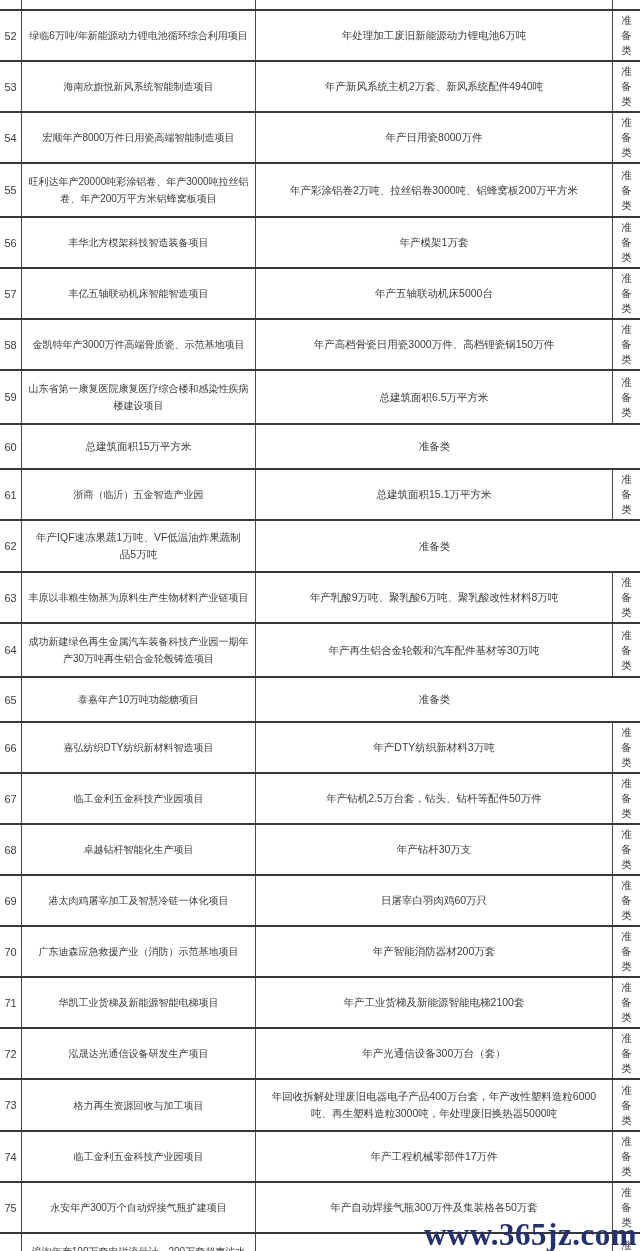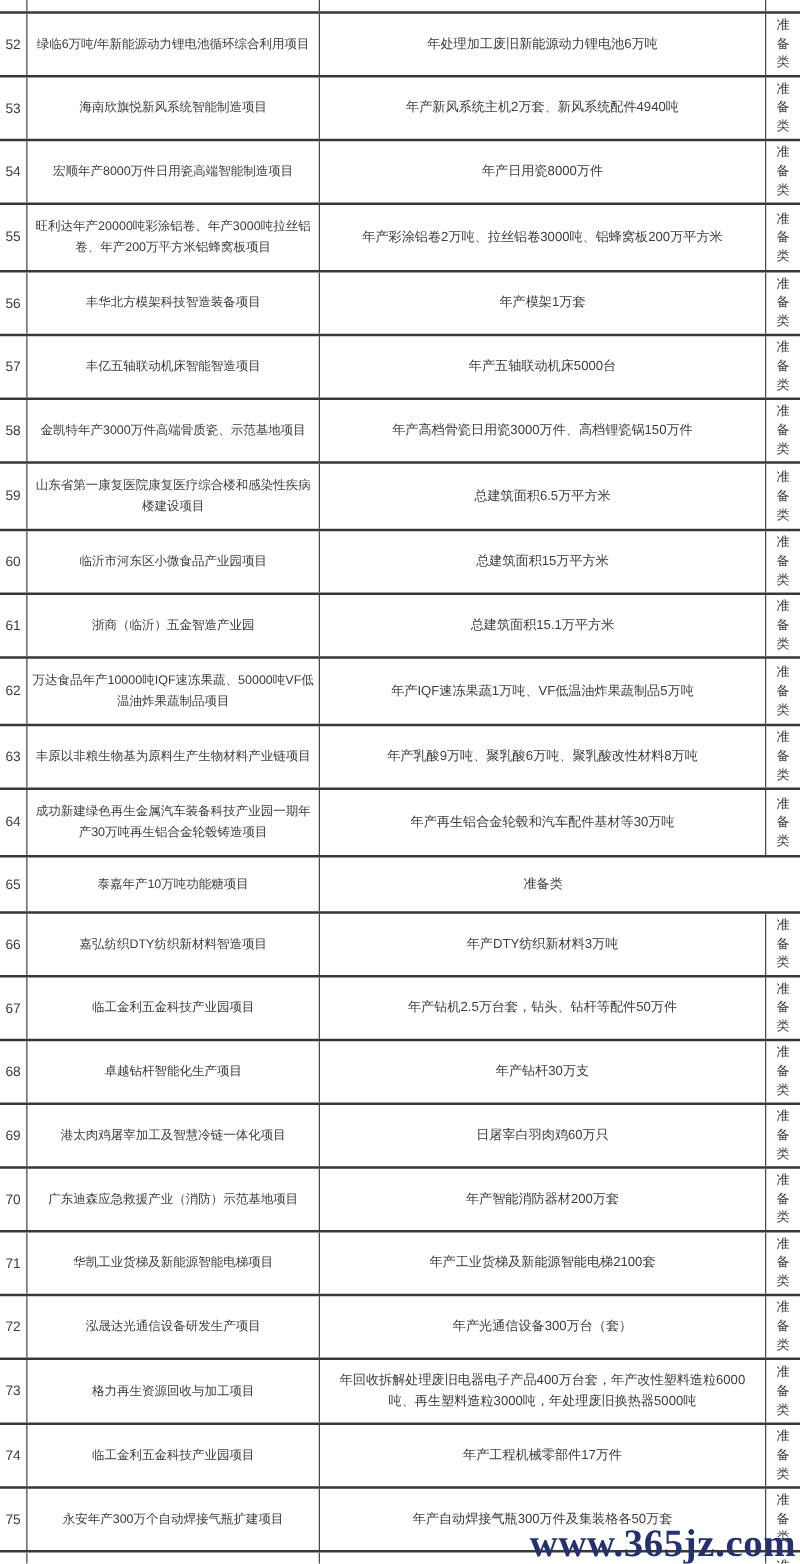--- a/index.html
+++ b/index.html
@@ -131,35 +131,33 @@
 
   <div class="grid-row">
     <div class="cell num vline">59</div>
     <div class="cell project vline">山东省第一康复医院康复医疗综合楼和感染性疾病楼建设项目</div>
     <div class="cell capacity vline">总建筑面积6.5万平方米</div>
     <div class="cell category">准备类</div>
   </div>
 
   <div class="grid-row">
     <div class="cell num vline">60</div>
-    <div class="cell project vline">临沂市河东区小微食品产业园项目</div>
     <div class="cell capacity vline">总建筑面积15万平方米</div>
     <div class="cell category">准备类</div>
   </div>
 
   <div class="grid-row">
     <div class="cell num vline">61</div>
     <div class="cell project vline">浙商（临沂）五金智造产业园</div>
     <div class="cell capacity vline">总建筑面积15.1万平方米</div>
     <div class="cell category">准备类</div>
   </div>
 
   <div class="grid-row">
     <div class="cell num vline">62</div>
-    <div class="cell project vline">万达食品年产10000吨IQF速冻果蔬、50000吨VF低温油炸果蔬制品项目</div>
     <div class="cell capacity vline">年产IQF速冻果蔬1万吨、VF低温油炸果蔬制品5万吨</div>
     <div class="cell category">准备类</div>
   </div>
 
   <div class="grid-row">
     <div class="cell num vline">63</div>
     <div class="cell project vline">丰原以非粮生物基为原料生产生物材料产业链项目</div>
     <div class="cell capacity vline">年产乳酸9万吨、聚乳酸6万吨、聚乳酸改性材料8万吨</div>
     <div class="cell category">准备类</div>
   </div>

